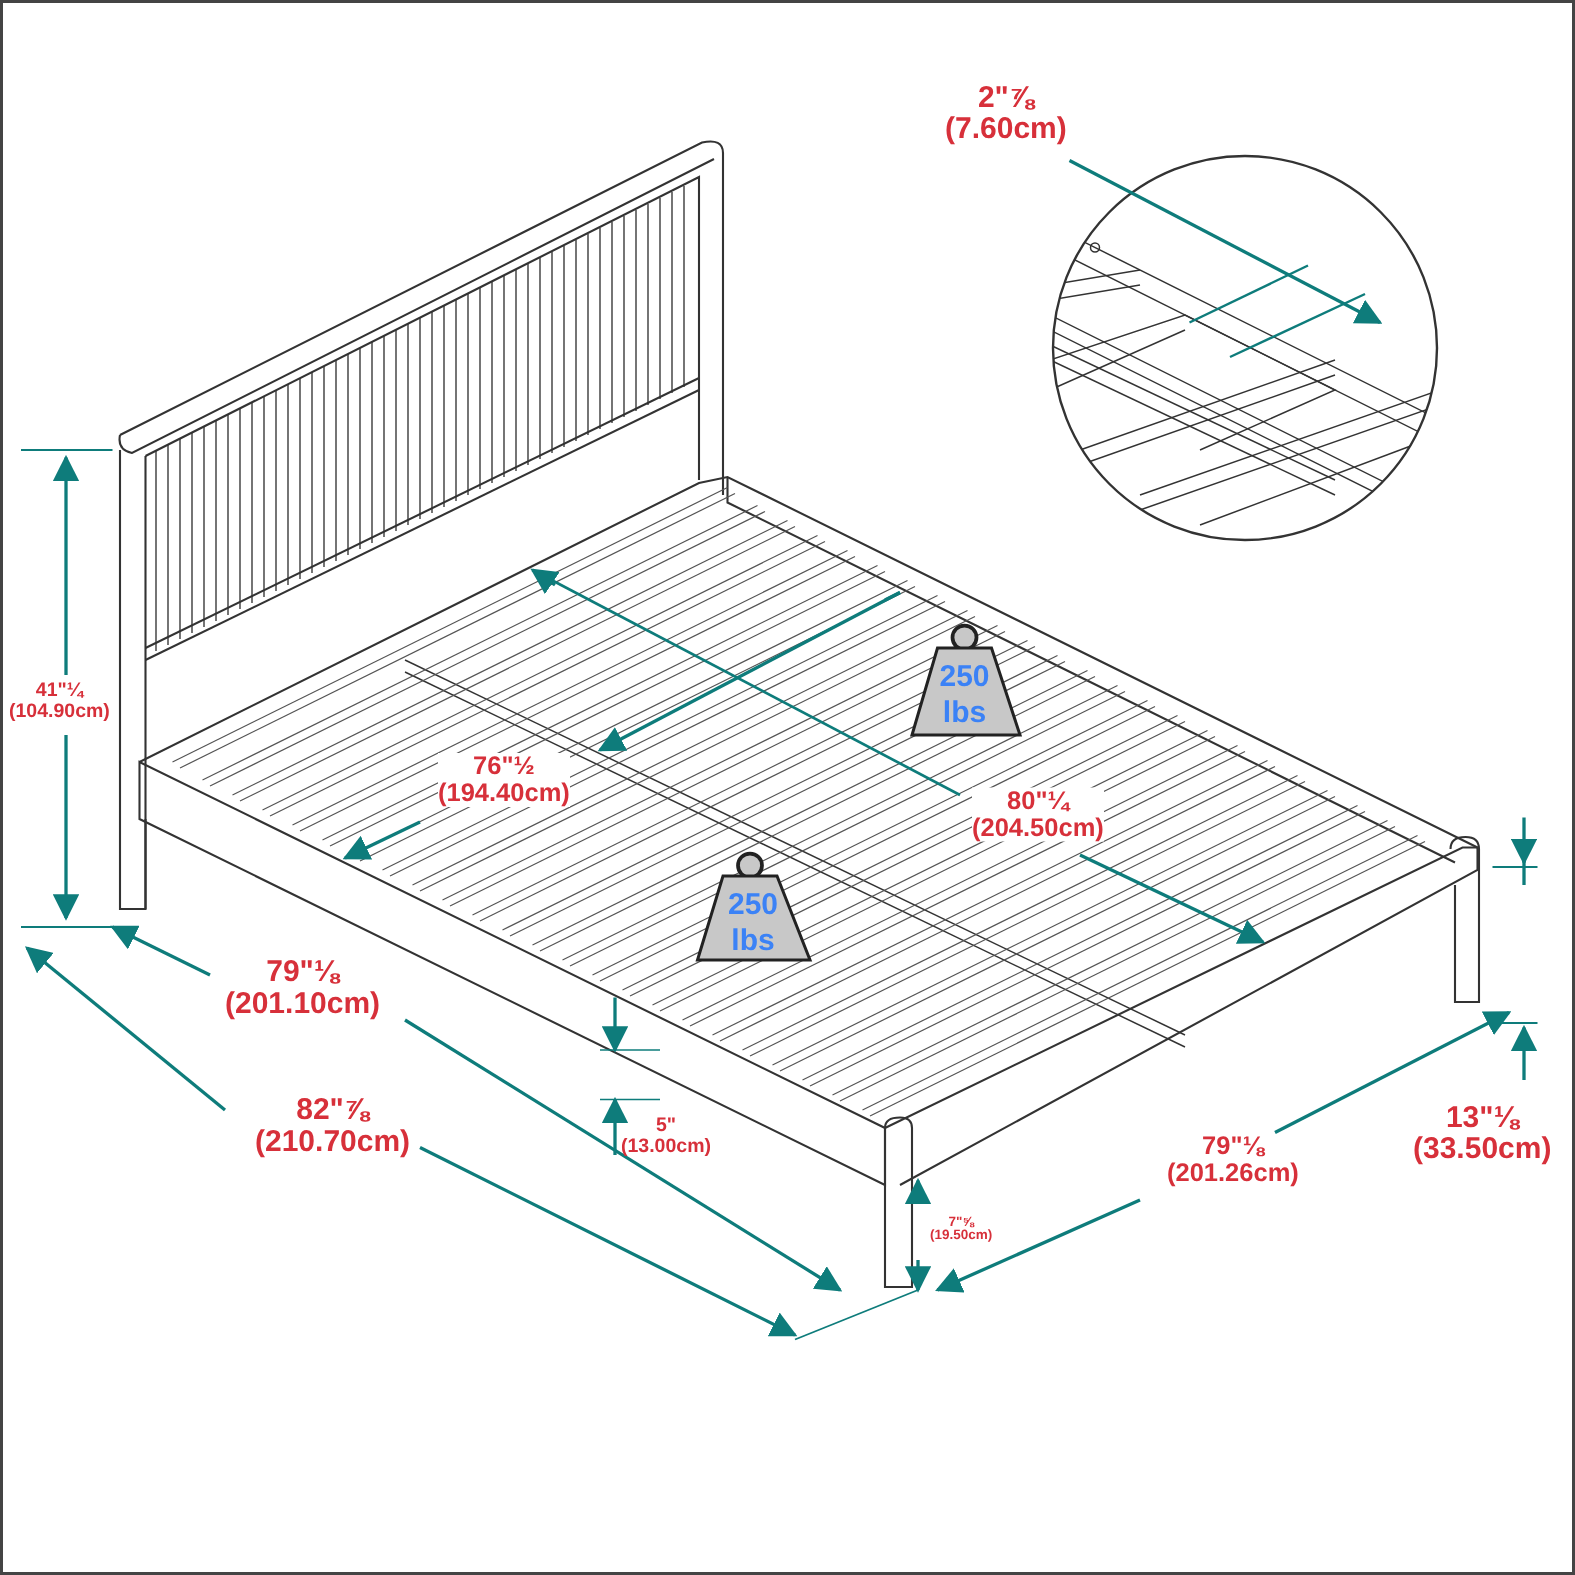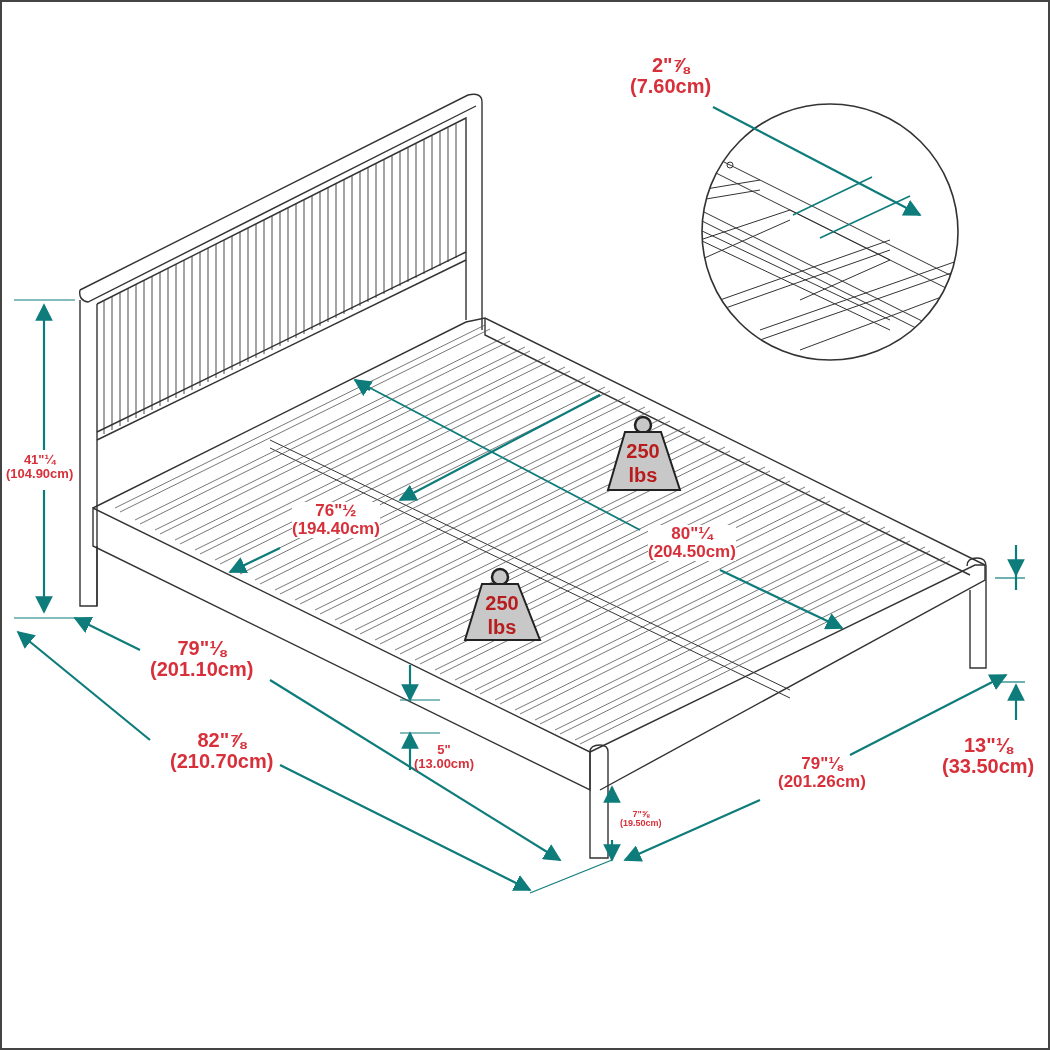--- a/index.html
+++ b/index.html
@@ -7,21 +7,21 @@
     .frame { position: absolute; left: 0; top: 0; width: 1046px; height: 1046px; border: 2px solid #444; background: #fff; }
     svg.drawing { position: absolute; left: 0; top: 0; }
     .lbl { position: absolute; color: #d7303a; font-weight: bold; text-align: center; line-height: 1.05; white-space: nowrap; font-family: "Liberation Sans", sans-serif; }
     .lbl .l1, .lbl .l2 { display: block; }
     .lbl.big { font-size: 20px; }
     .lbl.med { font-size: 17px; }
     .lbl.sm { font-size: 13px; }
     .lbl.xs { font-size: 9px; }
     .lbl.bg { background: #fff; }
     .weight { position: absolute; width: 70px; height: 90px; }
-    .weight .wt-text { position: absolute; left: 0; width: 100%; text-align: center; font-weight: bold; font-size: 20px; color: #b91c1c; line-height: 1.1; font-family: "Liberation Sans", sans-serif; }
+    .weight .wt-text { position: absolute; left: 0; width: 100%; text-align: center; font-weight: bold; font-size: 20px; color: #3b82f6; line-height: 1.1; font-family: "Liberation Sans", sans-serif; }
   </style>
 </head>
 <body>
 
 <div class="frame"></div>
 
 <svg class="drawing" width="1050" height="1050" viewBox="0 0 1050 1050">
   <defs>
     <marker id="arr" viewBox="0 0 10 10" refX="9" refY="5" markerWidth="8" markerHeight="8" orient="auto-start-reverse">
       <path d="M0,0 L10,5 L0,10 z" fill="#0e7c7b"></path>

